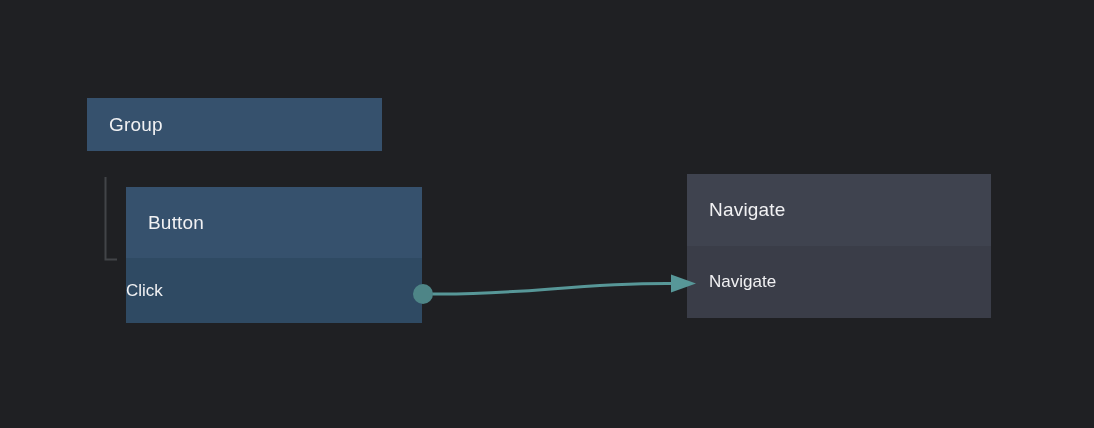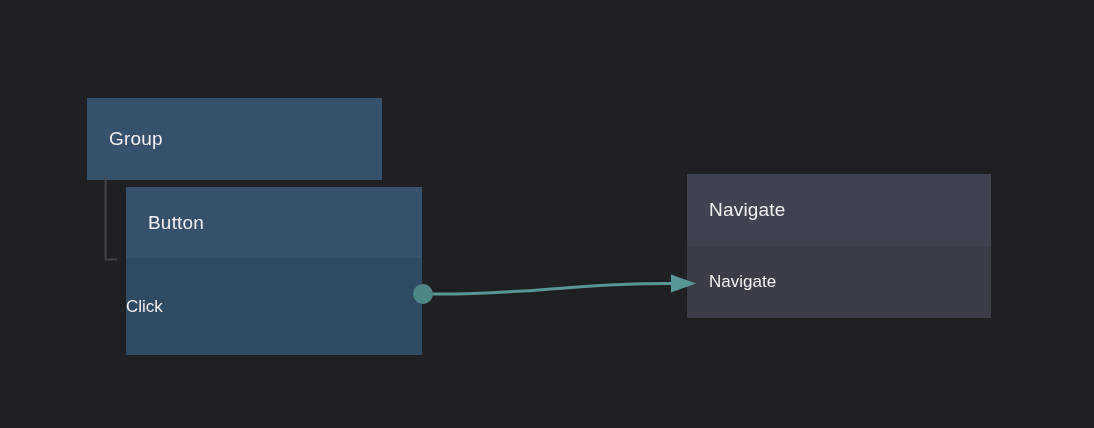--- a/index.html
+++ b/index.html
@@ -43,28 +43,28 @@
   .node-body {
     display: flex;
     align-items: center;
     font-size: 17px;
     color: var(--text-primary);
     flex: 1 1 auto;
   }
   
   .node-group {
     left: 87px; top: 98px;
-    width: 295px; height: 82px;
+    width: 295px; height: 53px;
     background: var(--node-blue-header);
   }
   .node-group .node-header { height: 100%; }
   
   .node-button {
     left: 126px; top: 187px;
-    width: 296px; height: 168px;
+    width: 296px; height: 136px;
   }
   .node-button .node-header { height: 71px; background: var(--node-blue-header); }
   .node-button .node-body   { height: 73px; background: var(--node-blue-body); justify-content: flex-start; padding-right: 19px; }
   
   .node-navigate {
     left: 687px; top: 174px;
     width: 304px; height: 144px;
   }
   .node-navigate .node-header { height: 72px; background: var(--node-gray-header); }
   .node-navigate .node-body   { height: 72px; background: var(--node-gray-body); justify-content: flex-start; padding-left: 22px; }

